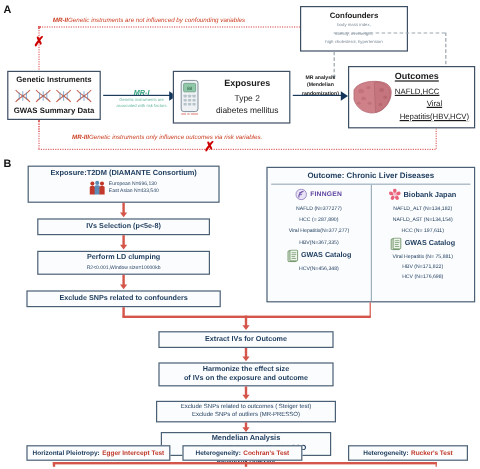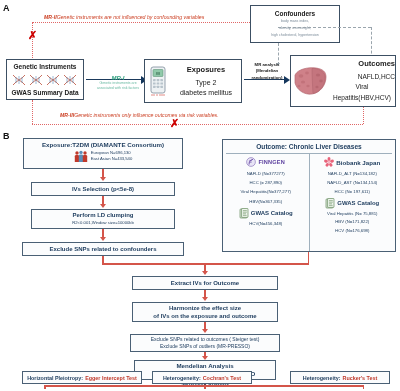--- a/index.html
+++ b/index.html
@@ -232,21 +232,21 @@
           <ellipse cx="16" cy="20" rx="1.7" ry="1.3"></ellipse>
         <ellipse cx="7" cy="20" rx="1.5" ry="1.2"></ellipse>
       </g>
       <g fill="#a95a63" opacity="0.5">
         <ellipse cx="26" cy="9" rx="2.1" ry="1.6"></ellipse>
           <ellipse cx="29" cy="15" rx="1.8" ry="1.4"></ellipse>
           <ellipse cx="25" cy="21" rx="1.6" ry="1.3"></ellipse>
       </g>
     </svg>
   </div>
-  <div style="flex:1;display:flex;flex-direction:column;align-items:flex-end;justify-content:center;">
+  <div style="flex:1;display:flex;flex-direction:column;align-items:flex-start;justify-content:center;text-decoration:underline;">
     <div class="ttl" style="font-size:7.5px;margin-bottom:4px;">Outcomes</div>
     <div style="font-size:6.5px;line-height:1.6;">NAFLD,HCC</div>
     <div style="font-size:6.5px;line-height:1.6;">Viral Hepatitis(HBV,HCV)</div>
   </div>
 </div>
 
 <div class="panel-letter" style="left:3px;top:131px;">B</div>
 
 <div class="fbox" style="left:23px;top:138px;width:160px;height:31px;justify-content:flex-start;padding-top:2px;">
   <div style="font-size:6.2px;font-weight:600;">Exposure:T2DM (DIAMANTE Consortium)</div>

